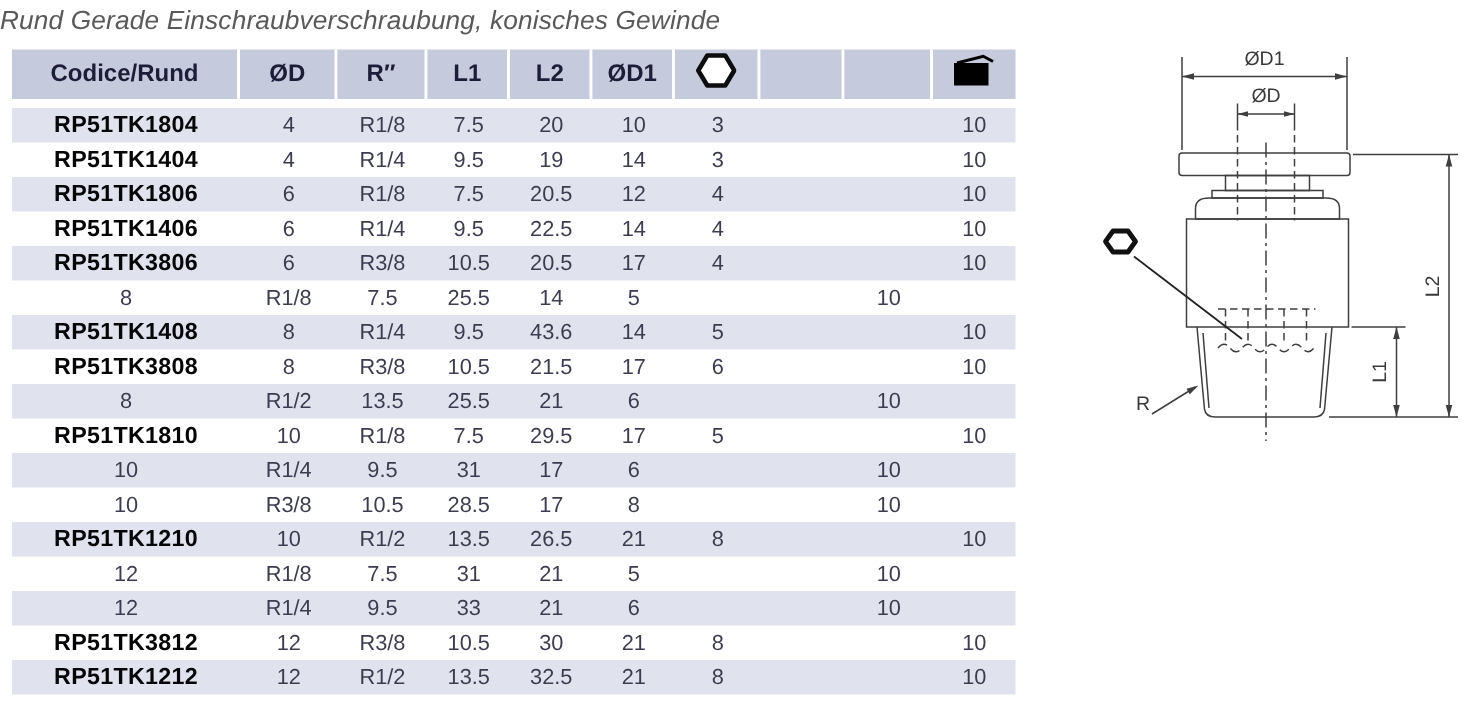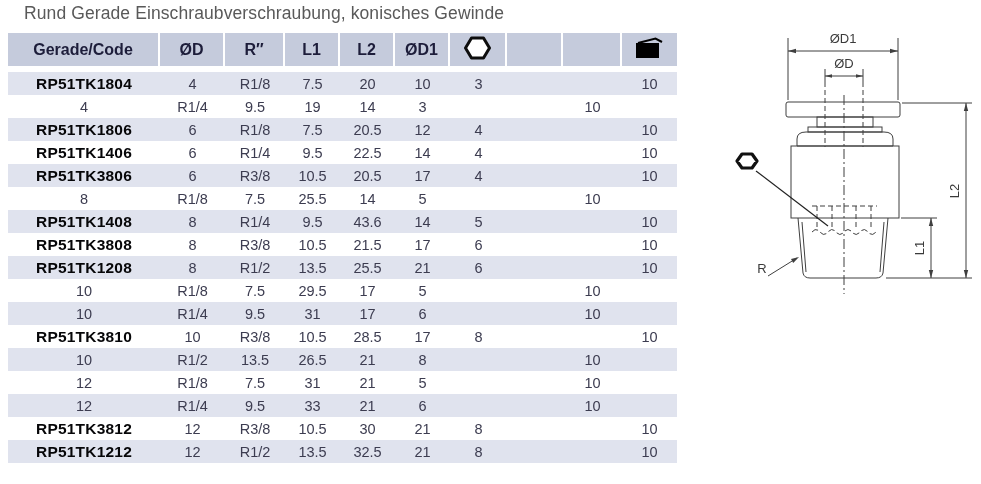--- a/index.html
+++ b/index.html
@@ -2,21 +2,21 @@
 <html><head>
 <meta charset="utf-8">
 <style>
   html,body { margin:0; padding:0; }
   body {
     width:981px; height:484px; background:#ffffff; position:relative; overflow:hidden;
     font-family:"Liberation Sans", sans-serif;
     --hbg:#c5cbdc; --stripe:#e0e3ee; --htext:#1d1d3a; --vtext:#3c3c50; --title:#595959; --line:#3f3f3f;
   }
   .title {
-    position:absolute; left:24px; top:3px; font-size:17.5px; color:var(--title); letter-spacing:0.1px;
+    position:absolute; left:0; top:3px; font-size:17.5px; color:var(--title); letter-spacing:0.1px;font-style:italic;
   }
   .tbl { position:absolute; left:8px; top:33px; width:669px; }
   .hrow, .row {
     display:grid;
     grid-template-columns:152px 65px 60px 55px 55px 55px 57px 56px 59px 55px;
   }
   .hrow { height:33px; }
   .hcell {
     background:var(--hbg); display:flex; align-items:center; justify-content:center;
     border-right:2px solid #ffffff; box-sizing:border-box;
@@ -34,21 +34,21 @@
   .diagram { position:absolute; left:700px; top:10px; width:281px; height:300px; }
   .dimtext { font-size:13px; fill:#3a3a3a; font-family:"Liberation Sans",sans-serif; }
 </style>
 </head>
 <body style="--hbg: #c5cbdc; --stripe: #e0e3ee; --htext: #1d1d3a; --vtext: #3c3c50; --title: #595959; --line: #3f3f3f;">
 
 <div class="title">Rund Gerade Einschraubverschraubung, konisches Gewinde</div>
 
 <div class="tbl">
   <div class="hrow">
-    <div class="hcell">Gerade/Code</div>
+    <div class="hcell">Codice/Rund</div>
     <div class="hcell">ØD</div>
     <div class="hcell">R″</div>
     <div class="hcell">L1</div>
     <div class="hcell">L2</div>
     <div class="hcell">ØD1</div>
     <div class="hcell">
       <span>
         <svg width="27" height="24" viewBox="0 0 27 24">
           <polygon points="7.5,2 19.5,2 25.5,12 19.5,22 7.5,22 1.5,12" fill="#ffffff" stroke="#0d0d0d" stroke-width="3" stroke-linejoin="round"></polygon>
         </svg>
@@ -72,20 +72,21 @@
     <div class="cell">R1/8</div>
     <div class="cell">7.5</div>
     <div class="cell">20</div>
     <div class="cell">10</div>
     <div class="cell">3</div>
     <div class="cell"></div>
     <div class="cell"></div>
     <div class="cell">10</div>
   </div>
       <div class="row">
+    <div class="cell code">RP51TK1404</div>
     <div class="cell">4</div>
     <div class="cell">R1/4</div>
     <div class="cell">9.5</div>
     <div class="cell">19</div>
     <div class="cell">14</div>
     <div class="cell">3</div>
     <div class="cell"></div>
     <div class="cell"></div>
     <div class="cell">10</div>
   </div>
@@ -154,32 +155,32 @@
     <div class="cell">R3/8</div>
     <div class="cell">10.5</div>
     <div class="cell">21.5</div>
     <div class="cell">17</div>
     <div class="cell">6</div>
     <div class="cell"></div>
     <div class="cell"></div>
     <div class="cell">10</div>
   </div>
       <div class="row shaded">
-    <div class="cell code">RP51TK1208</div>
     <div class="cell">8</div>
     <div class="cell">R1/2</div>
     <div class="cell">13.5</div>
     <div class="cell">25.5</div>
     <div class="cell">21</div>
     <div class="cell">6</div>
     <div class="cell"></div>
     <div class="cell"></div>
     <div class="cell">10</div>
   </div>
       <div class="row">
+    <div class="cell code">RP51TK1810</div>
     <div class="cell">10</div>
     <div class="cell">R1/8</div>
     <div class="cell">7.5</div>
     <div class="cell">29.5</div>
     <div class="cell">17</div>
     <div class="cell">5</div>
     <div class="cell"></div>
     <div class="cell"></div>
     <div class="cell">10</div>
   </div>
@@ -188,32 +189,32 @@
     <div class="cell">R1/4</div>
     <div class="cell">9.5</div>
     <div class="cell">31</div>
     <div class="cell">17</div>
     <div class="cell">6</div>
     <div class="cell"></div>
     <div class="cell"></div>
     <div class="cell">10</div>
   </div>
       <div class="row">
-    <div class="cell code">RP51TK3810</div>
     <div class="cell">10</div>
     <div class="cell">R3/8</div>
     <div class="cell">10.5</div>
     <div class="cell">28.5</div>
     <div class="cell">17</div>
     <div class="cell">8</div>
     <div class="cell"></div>
     <div class="cell"></div>
     <div class="cell">10</div>
   </div>
       <div class="row shaded">
+    <div class="cell code">RP51TK1210</div>
     <div class="cell">10</div>
     <div class="cell">R1/2</div>
     <div class="cell">13.5</div>
     <div class="cell">26.5</div>
     <div class="cell">21</div>
     <div class="cell">8</div>
     <div class="cell"></div>
     <div class="cell"></div>
     <div class="cell">10</div>
   </div>

